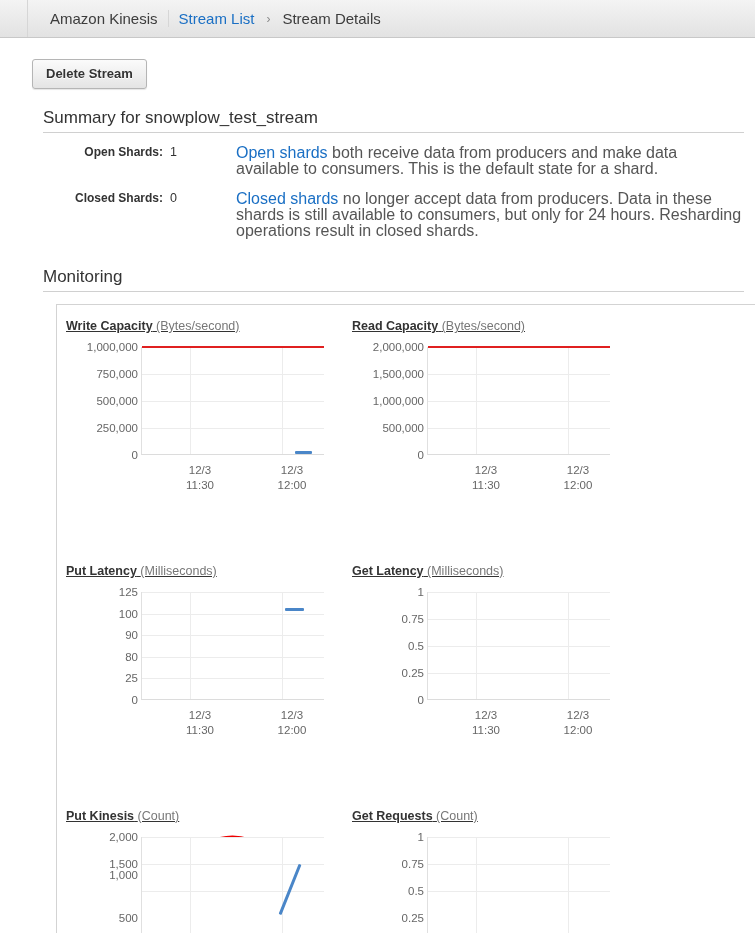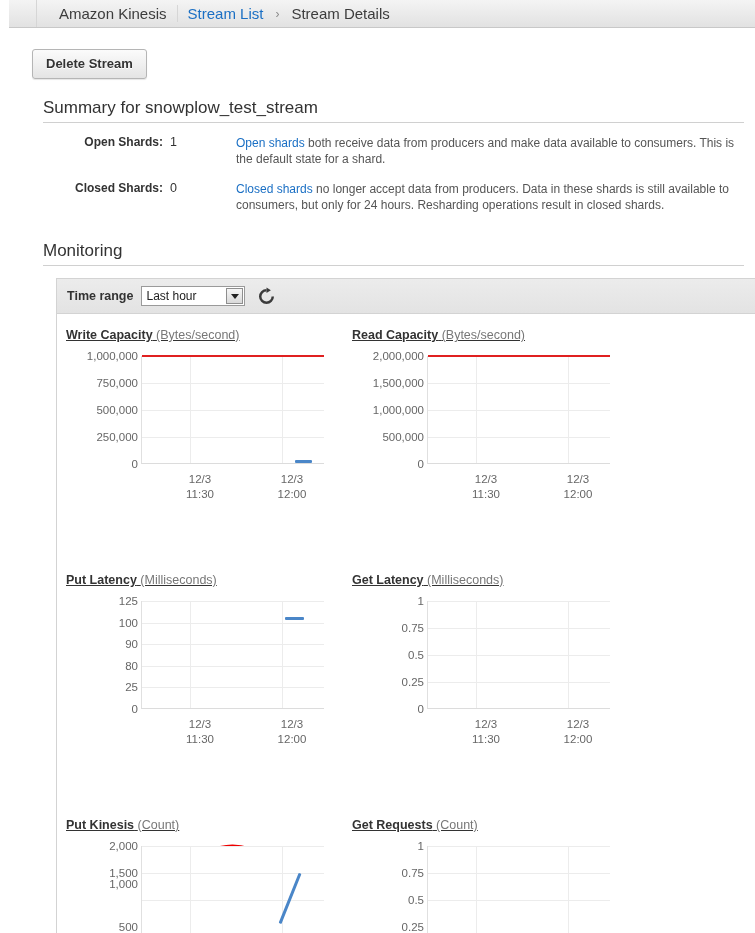--- a/index.html
+++ b/index.html
@@ -8,26 +8,25 @@
     background: #ffffff;
     font-family: "Liberation Sans", sans-serif;
     -webkit-font-smoothing: antialiased;
     overflow: hidden;
   }
   * { box-sizing: border-box; }
 
   
   .topbar {
     position: relative;
-    height: 28px;
+    height: 38px;
     background: linear-gradient(to bottom, #f4f4f4 0%, #eaeaea 55%, #e2e2e2 100%);
     border-bottom: 1px solid #c8c8c8;
     display: flex;
     align-items: center;
-    margin-left: 9px;
   }
   .topbar-gutter {
     width: 28px; height: 100%;
     border-right: 1px solid #d6d6d6;
     flex: 0 0 28px;
   }
   .crumbs {
     display: flex; align-items: center;
     height: 100%;
     padding-left: 12px;
@@ -84,21 +83,21 @@
     text-align: right;
     font-size: 12px; font-weight: bold; color: #333;
     padding-right: 7px !important;
     white-space: nowrap;
   }
   .sum-value {
     width: 66px;
     font-size: 12.5px; color: #333;
   }
   .sum-desc {
-    font-size: 12px; color: #555; line-height: 16px;
+    font-size: 16px; color: #555; line-height: 16px;
   }
   .sum-desc .lk { color: #1a6fc4; cursor: pointer; }
 
   
   .monitor {
     margin: 12px 0 0 56px;
     border: 1px solid #d3d3d3;
     border-right: 0;
     background: #fff;
     height: 660px;
@@ -268,35 +267,20 @@
     </tr>
   </tbody>
     </table>
 </div>
 
 <div class="section" style="margin-top:14px;">
   <div class="section-title">Monitoring</div>
 </div>
 
 <div class="monitor">
-  <div class="timebar">
-    <span class="timebar-label">Time range</span>
-    <div class="select-wrap">
-      <span class="sel-text">Last hour</span>
-      <span class="sel-arrow">
-          <i></i>
-        </span>
-    </div>
-    <div class="refresh-btn">
-      <svg width="19" height="19" viewBox="0 0 20 20" aria-hidden="true">
-        <path d="M10 3.4 A6.6 6.6 0 1 0 16.6 10" fill="none" stroke="#3b3b3b" stroke-width="2.6" stroke-linecap="butt"></path>
-        <path d="M10 0.6 L10 6.2 L14.6 3.4 Z" fill="#3b3b3b"></path>
-      </svg>
-    </div>
-  </div>
 
   <div class="charts">
 
     <div class="chart-row">
       <div class="chart-cell left">
         <div class="chart-title"><span>Write Capacity</span> <span class="unit">(Bytes/second)</span></div>
         <div class="plot-holder">
             <div class="ylabels">
               <div class="ylabel" style="top: 108px;">0</div>
               <div class="ylabel" style="top: 81px;">250,000</div>

